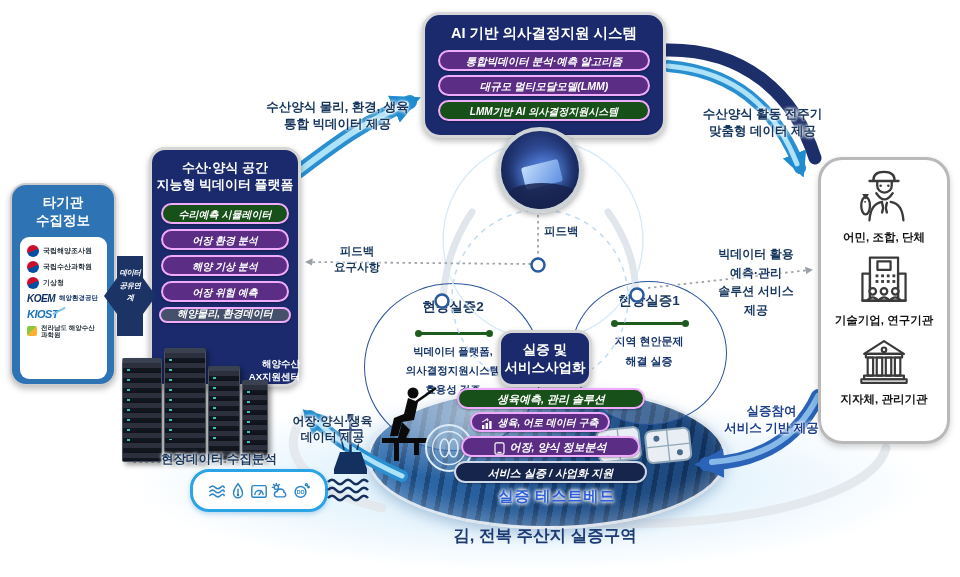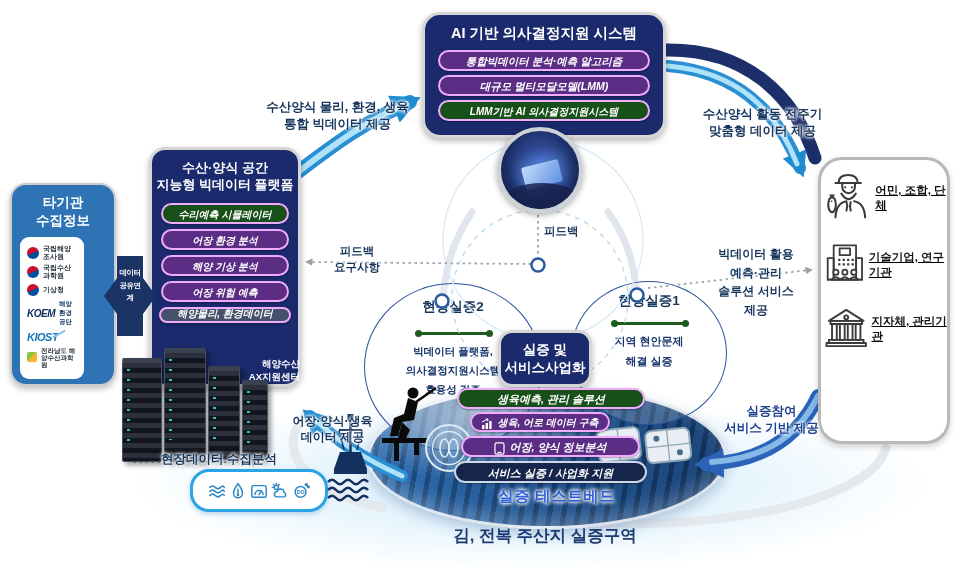--- a/index.html
+++ b/index.html
@@ -40,21 +40,21 @@
   .taegeuk{width:12px;height:12px;border-radius:50%;flex:0 0 12px;
        background:linear-gradient(160deg,#c8102e 0 50%,#004ea2 50% 100%);}
   .koem-text{font-size:10px;font-weight:bold;font-style:italic;color:#0b2e5e;letter-spacing:-.5px;}
   .koem-cap{font-size:6.5px;font-weight:bold;color:#0b2e5e;}
   .kiost-text{font-size:11px;font-weight:bold;font-style:italic;color:#1b75bb;letter-spacing:-.5px;position:relative;}
   .kiost-text::after{content:"";position:absolute;right:-8px;top:2px;width:14px;height:2px;
        background:#7fc4e8;transform:rotate(-28deg);}
   .jn-sq{width:10px;height:10px;flex:0 0 10px;border-radius:2px;
        background:linear-gradient(135deg,#8dc63f 0 50%,#f9b233 50% 100%);}
 
-  .stk-group{display:flex;flex-direction:row;align-items:center;margin-top:6px;text-decoration:underline;}
+  .stk-group{display:flex;flex-direction:column;align-items:center;margin-top:6px;}
   .stk-label{font-size:11.5px;font-weight:bold;color:#111;margin-top:2px;}
 
   .sea{position:absolute;left:367px;top:386px;width:354px;height:137px;border-radius:50%;
        background:
         radial-gradient(ellipse at 30% 18%, rgba(255,255,255,.5), rgba(255,255,255,0) 42%),
         repeating-linear-gradient(100deg, rgba(8,28,58,.38) 0 5px, rgba(60,110,170,.18) 5px 14px),
         linear-gradient(100deg,#2e6fb2,#1d4f8a 55%,#143a6b);
        border:3px solid rgba(255,255,255,.85);
        box-shadow:0 5px 14px rgba(60,110,160,.35), inset 0 -8px 18px rgba(255,255,255,.25);}
   .glow{position:absolute;left:130px;top:396px;width:800px;height:175px;border-radius:50%;
@@ -230,21 +230,21 @@
     <div class="srv" style="left:42px;top:4px;width:40px;height:108px;"></div>
     <div class="srv" style="left:86px;top:22px;width:30px;height:88px;"></div>
     <div class="srv" style="left:120px;top:36px;width:24px;height:74px;"></div>
   </div>
   <div class="abs preline" style="left:238px;top:358px;width:62px;text-align:right;color:#fff;font-weight:bold;font-size:9.5px;line-height:1.35;">해양수산
 AX지원센터</div>
 
   <div class="abs" style="left:10px;top:183px;width:106px;height:203px;background:#2e74b5;border:2.5px solid #cccccc;border-radius:16px;box-shadow:0 3px 6px rgba(0,0,0,.25);">
     <div class="preline" style="margin-top:9px;text-align:center;color:#fff;font-weight:bold;font-size:13.5px;line-height:1.3;">타기관
 수집정보</div>
-    <div class="abs" style="left:8px;top:52px;width:64px;height:142px;background:#fff;border-radius:9px;padding:4px 5px;">
+    <div class="abs" style="left:8px;top:52px;width:87px;height:142px;background:#fff;border-radius:9px;padding:4px 5px;">
       <div class="org-row">
         <span class="taegeuk"></span>
         <span class="org-label">국립해양조사원</span>
       </div>
       <div class="org-row">
         <span class="taegeuk"></span>
         <span class="org-label">국립수산과학원</span>
       </div>
       <div class="org-row">
         <span class="taegeuk"></span>
@@ -261,21 +261,21 @@
         <span class="jn-sq"></span>
         <span class="org-label" style="font-size:6.5px;">전라남도 해양수산과학원</span>
       </div>
     </div>
   </div>
 
   <div class="abs" style="left:104px;top:256px;width:52px;height:80px;">
     <svg width="52" height="80" viewBox="0 0 52 80">
       <polygon points="13,0 39,0 39,22 52,40 39,58 39,80 13,80 13,58 0,40 13,22" fill="#1c3366"></polygon>
     </svg>
-    <div class="abs preline" style="left:13px;top:0;width:26px;height:60px;display:flex;align-items:center;justify-content:center;color:#fff;font-size:7.5px;font-weight:bold;text-align:center;line-height:1.7;letter-spacing:-0.5px;">데이터
+    <div class="abs preline" style="left:13px;top:0;width:26px;height:60px;display:flex;align-items:center;justify-content:center;color:#fff;font-size:7.5px;font-weight:bold;text-align:center;line-height:1.7;letter-spacing:-0.5px;font-style:italic;">데이터
 공유연계</div>
   </div>
 
   <div class="abs navy-box" style="left:422px;top:12px;width:244px;height:126px;">
     <div style="margin-top:9px;text-align:center;color:#fff;font-weight:bold;font-size:14.5px;">AI 기반 의사결정지원 시스템</div>
     <div class="pill purple" style="width:212px;height:21px;font-size:10.5px;margin:7px auto 4px;">
         <span>통합빅데이터 분석·예측 알고리즘</span>
       </div>
     <div class="pill purple" style="width:212px;height:21px;font-size:10.5px;margin:4px auto;">
         <span>대규모 멀티모달모델(LMM)</span>

